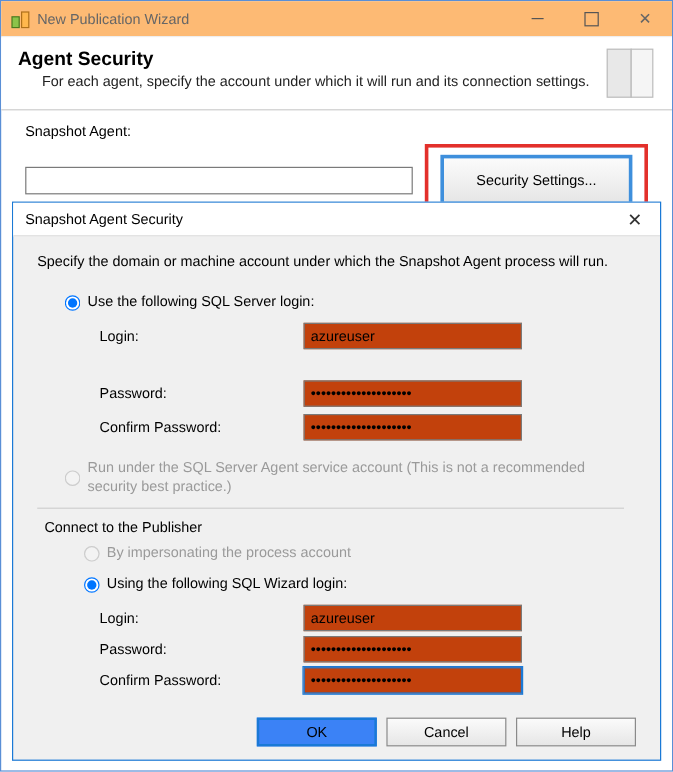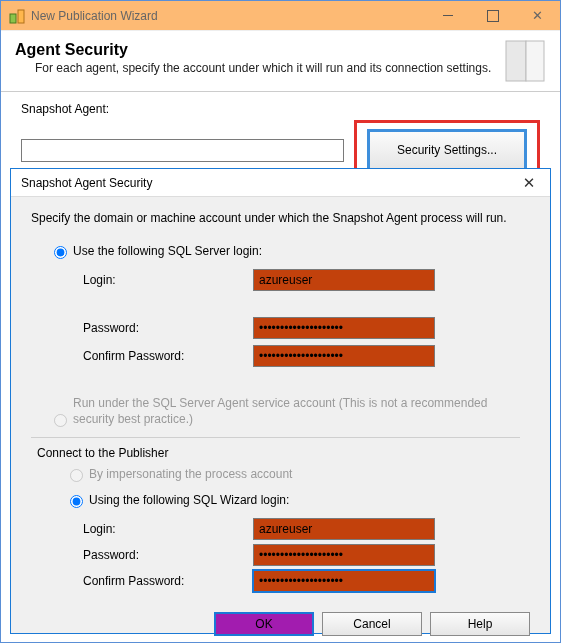--- a/index.html
+++ b/index.html
@@ -44,21 +44,21 @@
 .form-row-tight { margin-top:4px; margin-bottom:4px; }
 .form-label { width:170px; }
 .form-input { width:182px; height:22px; border:1px solid #7a7a7a; padding:2px 5px; font-size:12px; background:#c2410c; }
 .form-input.focused { border:1px solid #1a79d6; outline:1px solid #1a79d6; }
 .note { color:#9a9a9a; margin:12px 0 12px 40px; padding-right:20px; line-height:1.35; }
 hr.sep { border:none; border-top:1px solid #cfcfcf; margin:10px 0 8px; }
 .grp { margin:0 0 2px 6px; }
 .sub-radio { margin-left:34px; }
 .dlg-btns { display:flex; justify-content:flex-end; gap:8px; padding:6px 20px 10px; }
 .dlg-btn { width:100px; height:24px; font-size:12px; background:linear-gradient(#fbfbfb,#e6e6e6); border:1px solid #8a8a8a; }
-.dlg-btn.primary { border:2px solid #1a79d6; background:#a21caf; }
+.dlg-btn.primary { border:2px solid #1a79d6; background:#3b82f6; }
 </style>
 </head>
 <body>
 
 <div class="wizard-window">
   <div class="titlebar">
     <span class="titlebar-icon">
       <svg viewBox="0 0 16 16">
           <rect x="1" y="6" width="6" height="9" fill="#8bc34a" stroke="#4a7a1f"></rect>
           <rect x="9" y="2" width="6" height="13" fill="#ffb74d" stroke="#b0701a"></rect>
@@ -117,21 +117,21 @@
     <div style="height:14px"></div>
     <div class="form-row">
       <span class="form-label">Password:</span>
       <input class="form-input" value="••••••••••••••••••••" style="">
     </div>
     <div class="form-row">
       <span class="form-label">Confirm Password:</span>
       <input class="form-input" value="••••••••••••••••••••" style="">
     </div>
 
-    <label class="radio-row disabled" style="margin-left:18px; margin-top:28px; align-items:flex-end">
+    <label class="radio-row disabled" style="margin-left:18px; margin-top:14px; align-items:center">
       <input type="radio" disabled="" style="margin-top: 2px;">
       <span class="note" style="margin:0; padding-right:10px">Run under the SQL Server Agent service account (This is not a recommended security best practice.)</span>
     </label>
 
     <hr class="sep">
     <div class="grp">Connect to the Publisher</div>
 
     <label class="radio-row sub-radio disabled">
       <input type="radio" disabled="" style="">
       <span>By impersonating the process account</span>

